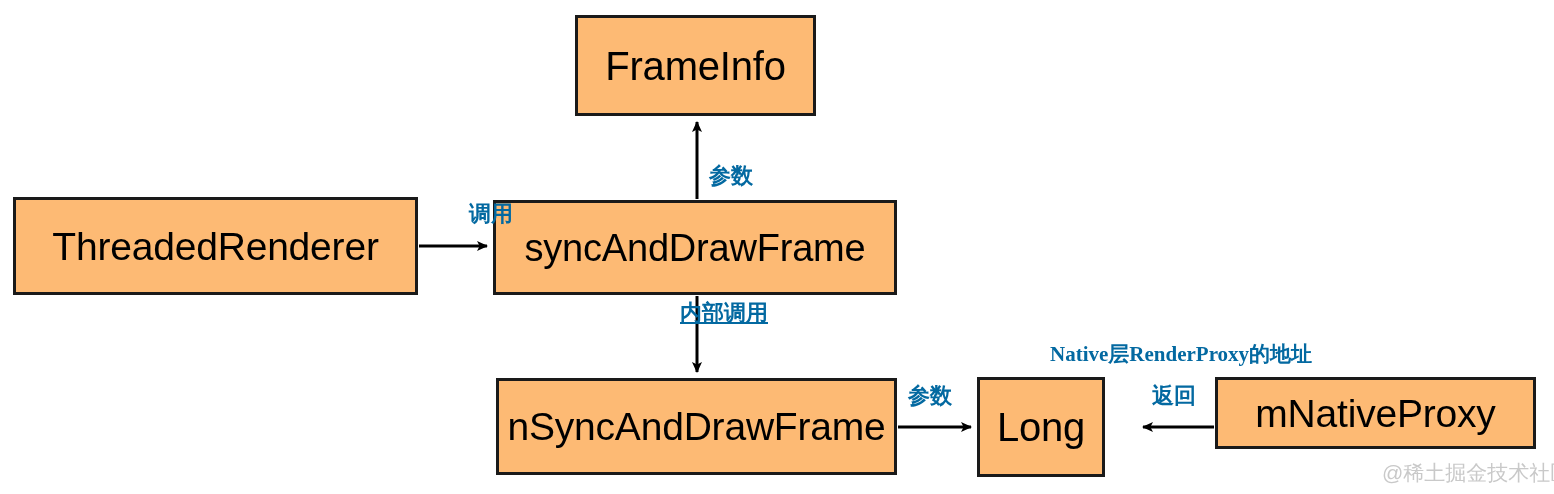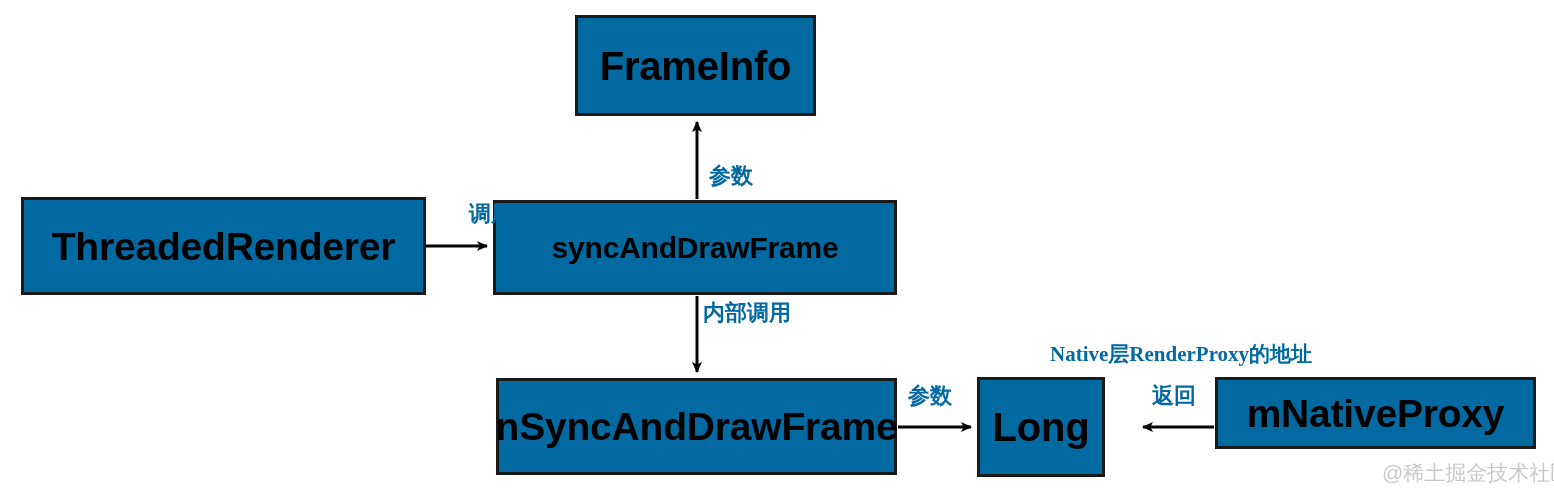--- a/index.html
+++ b/index.html
@@ -13,39 +13,39 @@
     width: 1554px;
     height: 494px;
     background: #ffffff;
     overflow: hidden;
     font-family: "Liberation Sans", "DejaVu Sans", sans-serif;
   }
   .node {
     position: absolute;
     box-sizing: border-box;
     border: 3px solid #1a1a1a;
-    background: #0369a1;
+    background: #fdba74;
     display: flex;
     align-items: center;
     justify-content: center;
     color: #000000;
-    font-weight: bold;
+    font-weight: normal;
     letter-spacing: -0.2px;
     white-space: nowrap;
     text-align: center;
   }
   .node-label {
     display: block;
     line-height: 1;
   }
 
   
   #node-frameinfo        { left: 575px;  top: 15px;  width: 241px; height: 101px; font-size: 40px; }
-  #node-threadedrenderer { left: 21px;   top: 197px; width: 405px; height: 98px;  font-size: 39px; }
-  #node-syncanddrawframe { left: 493px;  top: 200px; width: 404px; height: 95px;  font-size: 30px; }
+  #node-threadedrenderer { left: 13px;   top: 197px; width: 405px; height: 98px;  font-size: 39px; }
+  #node-syncanddrawframe { left: 493px;  top: 200px; width: 404px; height: 95px;  font-size: 38px; }
   #node-nsyncanddrawframe{ left: 496px;  top: 378px; width: 401px; height: 97px;  font-size: 39px; }
   #node-long             { left: 977px;  top: 377px; width: 128px; height: 100px; font-size: 40px; }
   #node-mnativeproxy     { left: 1215px; top: 377px; width: 321px; height: 72px; font-size: 39px; }
 
   
   #connectors {
     position: absolute;
     left: 0;
     top: 0;
     width: 1554px;
@@ -55,21 +55,21 @@
 
   .edge-label {
     position: absolute;
     color: #0369a1;
     font-weight: bold;
     white-space: nowrap;
     line-height: 1;
   }
   #label-diaoyong     { left: 431px;  top: 203px; font-size: 22px; margin-left: 38px; }
   #label-canshu-up    { left: 709px;  top: 165px; font-size: 22px; }
-  #label-neibudiaoyong{ left: 703px;  top: 302px; font-size: 22px; }
+  #label-neibudiaoyong{ left: 680px;  top: 302px; font-size: 22px; text-decoration: underline; }
   #label-canshu-right { left: 908px;  top: 385px; font-size: 22px; }
   #label-fanhui       { left: 1152px; top: 385px; font-size: 22px; }
   #label-native-addr  { left: 1050px; top: 344px; font-size: 21px; font-family: Liberation Serif, serif; }
 
   #watermark {
     position: absolute;
     left: 1382px;
     top: 462px;
     font-size: 21px;
     color: #c9c9c9;

